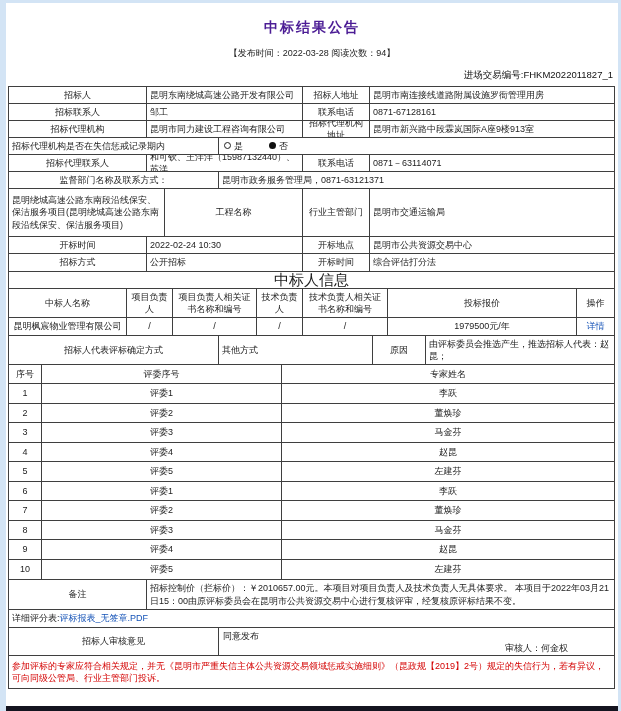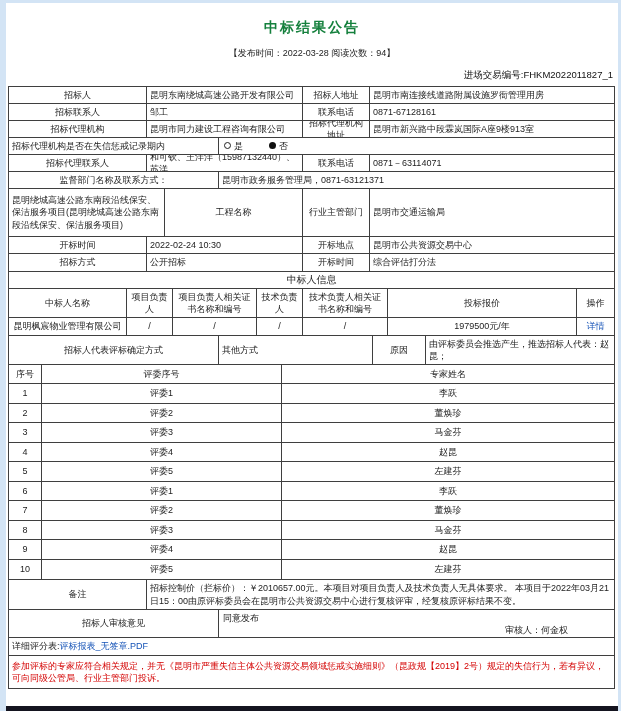--- a/index.html
+++ b/index.html
@@ -3,39 +3,39 @@
 <meta charset="utf-8">
 <style>
   :root{
     --link:#1553b7; --notice:#d40000; --border:#3f3f3f; --page_edge:#d3e4f5;
   }
   html,body{margin:0;padding:0;}
   body{width:621px;height:711px;background:#e8eef5;font-family:"Liberation Sans","DejaVu Sans",sans-serif;}
   .page{position:relative;width:621px;height:711px;box-sizing:border-box;background:#fff;
         border-left:6px solid var(--page_edge);border-top:3px solid var(--page_edge);
         border-right:3px solid var(--page_edge);overflow:hidden;}
-  .title{margin-top:16px;text-align:center;font-size:14px;font-weight:bold;color:#15803d;letter-spacing:2px;}
+  .title{margin-top:16px;text-align:center;font-size:14px;font-weight:bold;color:#4c1d95;letter-spacing:2px;}
   .meta{margin-top:10px;text-align:center;font-size:9px;color:#222;}
   .tradeno{margin-top:9px;width:605px;margin-left:2px;text-align:right;font-size:9.5px;color:#111;padding-right:1px;}
   .tbl{width:605px;margin-left:2px;border:1px solid var(--border);margin-top:4px;font-size:9px;color:#1c1c1c;}
   .tbl.joined{margin-top:0;border-top:0;}
   .row{display:flex;box-sizing:border-box;border-bottom:1px solid var(--border);align-items:stretch;}
   .tbl .row:last-child{border-bottom:0;}
   .cell{box-sizing:border-box;border-right:1px solid var(--border);display:flex;align-items:center;
         justify-content:center;text-align:center;padding:1px 3px;line-height:1.35;overflow:hidden;}
   .cell:last-child{border-right:0;}
   .cell.left{justify-content:flex-start;text-align:left;}
   .cell.flex1{flex:1;}
   .h16{height:17px;} .h48{height:48px;} .h29{height:29px;} .h18{height:18px;}
   .h28{height:28px;} .h19{height:19px;} .h195r{height:19.5px;} .h30{height:30px;} .h32{height:32px;}
   .w138{width:138px;} .w156{width:156px;} .w67{width:67px;}
   .w210{width:210px;} .w154{width:154px;} .w53{width:53px;}
   .w118{width:118px;} .w46{width:46px;} .w84{width:84px;} .w85{width:85px;} .w189{width:189px;} 
   .w33{width:33px;} .w240{width:240px;}
-  .sect{font-size:10px;}
+  .sect{font-size:15px;}
   .radio{display:inline-block;width:7px;height:7px;border-radius:50%;margin-right:3px;vertical-align:-1px;}
   .radio.empty{border:1px solid #222;background:#fff;box-sizing:border-box;}
   .radio.full{background:#111;}
   .radio-group{display:flex;align-items:center;gap:26px;padding-left:2px;}
   .radio-opt{display:flex;align-items:center;cursor:pointer;}
   a.lnk{color:var(--link);text-decoration:none;cursor:pointer;}
   .review-value{flex-direction:column;align-items:stretch;justify-content:space-between;padding:2px 4px;}
   .review-top{text-align:left;}
   .review-bottom{text-align:right;padding-right:42px;}
   .notice-row{color:var(--notice);}
@@ -202,32 +202,32 @@
       <div class="cell w240">评委5</div>
       <div class="cell flex1">左建芬</div>
     </div>
   </div>
 
   <div class="tbl joined">
     <div class="row h30">
       <div class="cell w138">备注</div>
       <div class="cell flex1 left">招标控制价（拦标价）：￥2010657.00元。本项目对项目负责人及技术负责人无具体要求。 本项目于2022年03月21日15：00由原评标委员会在昆明市公共资源交易中心进行复核评审，经复核原评标结果不变。</div>
     </div>
+    <div class="row h18">
+      <div class="cell flex1 left">
+        <span>详细评分表:</span>
+        <a class="lnk">评标报表_无签章.PDF</a>
+      </div>
+    </div>
     <div class="row h28">
       <div class="cell w210">招标人审核意见</div>
       <div class="cell flex1 review-value">
         <div class="review-top">同意发布</div>
         <div class="review-bottom">审核人：何金权</div>
       </div>
     </div>
-    <div class="row h18">
-      <div class="cell flex1 left">
-        <span>详细评分表:</span>
-        <a class="lnk">评标报表_无签章.PDF</a>
-      </div>
-    </div>
     <div class="row h32 notice-row">
       <div class="cell flex1 left">参加评标的专家应符合相关规定，并无《昆明市严重失信主体公共资源交易领域惩戒实施细则》（昆政规【2019】2号）规定的失信行为，若有异议，可向同级公管局、行业主管部门投诉。</div>
     </div>
   </div>
 
   <div class="bottom-bar"></div>
 </div>
 
 </body></html>

